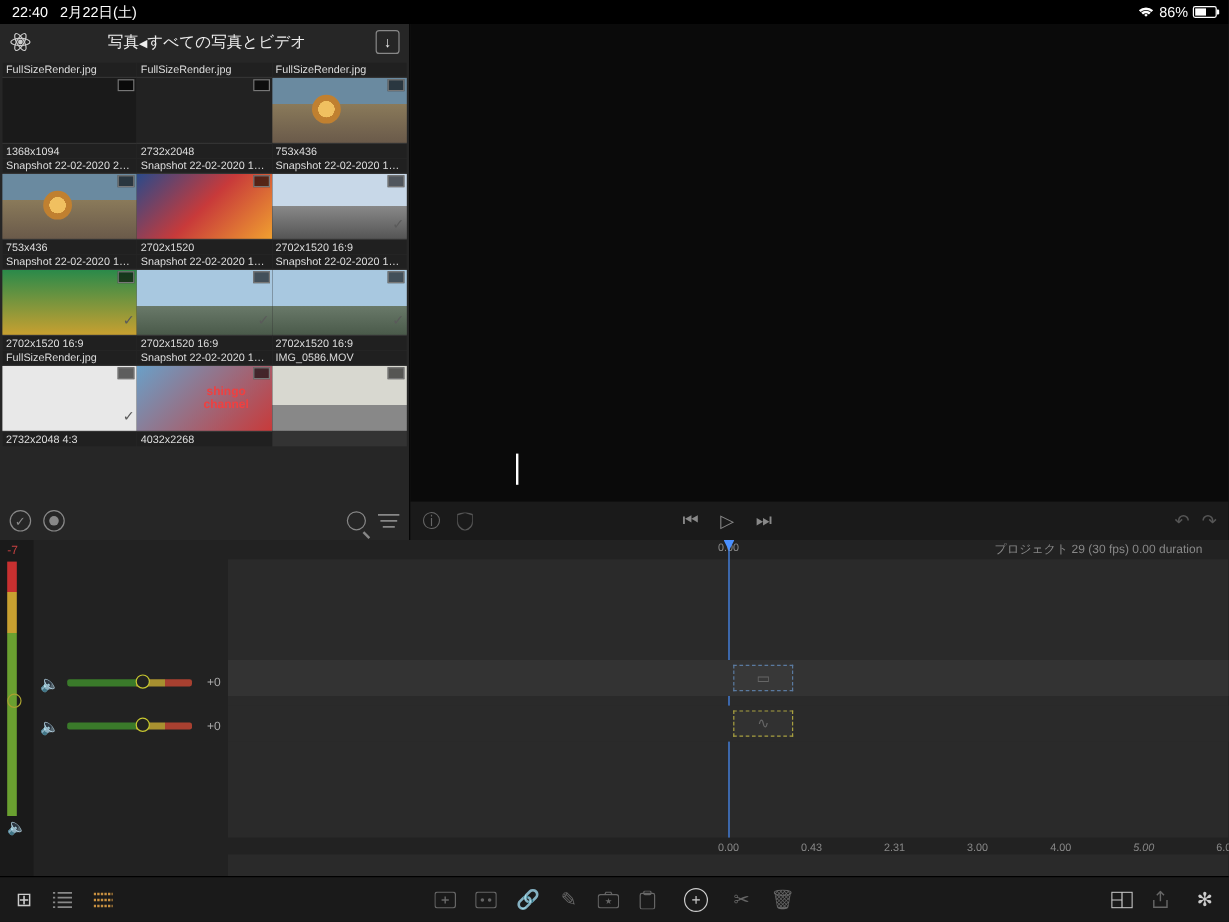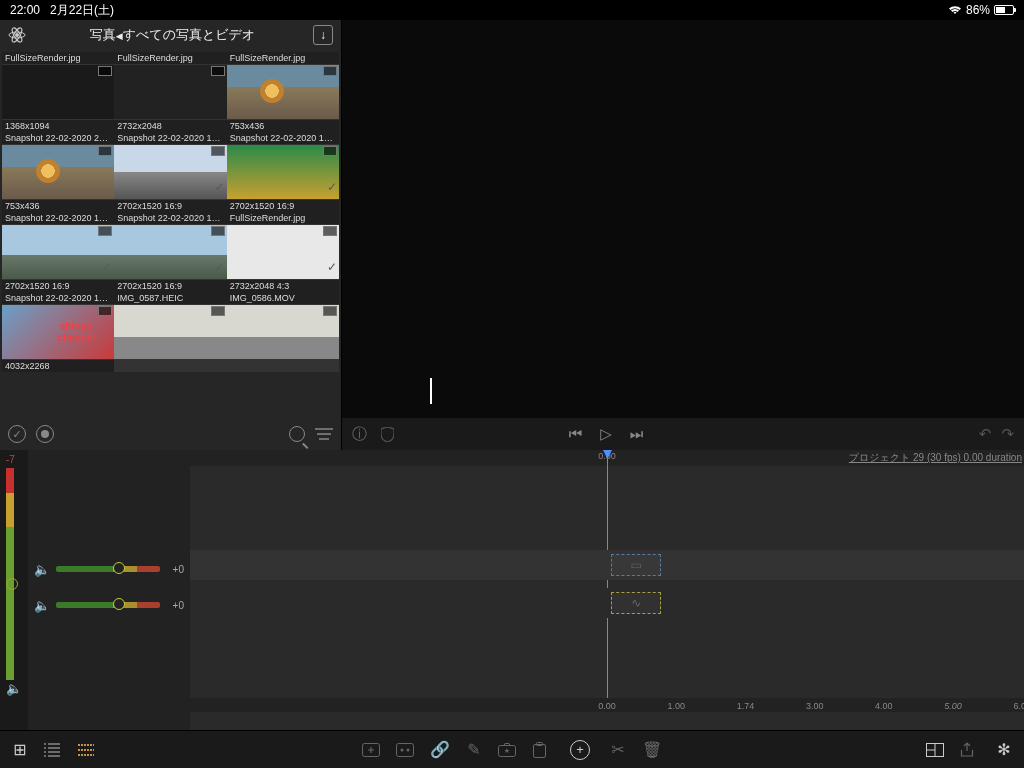--- a/index.html
+++ b/index.html
@@ -85,39 +85,39 @@
 .playhead::before { content:""; position:absolute; top:0; left:-4px; width:9px; height:9px; background:#4a90ff; clip-path:polygon(0 0,100% 0,50% 100%); }
 .track-row { position:absolute; left:0; right:0; height:30px; }
 .track-row.video { top:100px; background:#333; }
 .track-row.audio { top:138px; background:#2a2a2a; }
 .clip { position:absolute; top:4px; bottom:4px; border:1px dashed #777; background:rgba(80,80,80,.2); display:flex; align-items:center; justify-content:center; }
 .clip.v { border-color:#5a7aa0; }
 .clip.a { border-color:#a8a040; }
 .clip-icon { color:#666; font-size:12px; }
 .ruler-bot { position:absolute; bottom:18px; left:0; right:0; height:14px; background:#222; }
 .ruler-bot .tick { position:absolute; bottom:1px; font-size:9px; color:#888; transform:translateX(-50%); }
-.proj-info { position:absolute; top:1px; right:2px; font-size:10px; color:#888;text-decoration:underline; }
+.proj-info { position:absolute; top:1px; right:22px; font-size:10px; color:#888; }
 
 
 .toolbar { height:38px; background:#1a1a1a; display:flex; align-items:center; padding:0 10px; gap:18px; border-top:1px solid #000; }
 .toolbar .grp { display:flex; gap:14px; align-items:center; }
 .toolbar .spacer { flex:1; }
 .tbtn { color:#666; font-size:16px; width:20px; text-align:center; }
 .tbtn.active { color:#c89040; }
 .tbtn.bright { color:#ccc; }
 .add-circle { width:20px; height:20px; border:1.5px solid #ccc; border-radius:50%; display:flex; align-items:center; justify-content:center; font-size:13px; color:#ccc; }
 
 svg { display:block; }
 </style>
 </head>
 <body>
 
 <div class="status-bar">
   <div class="left">
-    <span>22:00</span>&nbsp;&nbsp;
+    <span>22:40</span>&nbsp;&nbsp;
     <span>2月22日(土)</span>
   </div>
   <div class="right">
     <span>
       <svg width="14" height="10" viewBox="0 0 14 10">
           <path d="M7 9 L8.5 7.5 A2 2 0 0 0 5.5 7.5 Z M3 5.5 A6 6 0 0 1 11 5.5 L9.5 7 A4 4 0 0 0 4.5 7 Z M1 3.5 A9 9 0 0 1 13 3.5 L11.5 5 A7 7 0 0 0 2.5 5 Z" fill="#fff"></path>
         </svg>
     </span>
     <span>86%</span>
     <span class="battery">
@@ -162,20 +162,26 @@
           <div class="badge"></div>
           <div class="lbl-bot">753x436</div>
         </div>
         <div class="tile">
           <div class="lbl-top">Snapshot 22-02-2020 20:…</div>
           <div class="thumb th-street"></div>
           <div class="badge"></div>
           <div class="lbl-bot">753x436</div>
         </div>
         <div class="tile">
+          <div class="lbl-top">Snapshot 22-02-2020 19:…</div>
+          <div class="thumb th-colorful"></div>
+          <div class="badge"></div>
+          <div class="lbl-bot">2702x1520</div>
+        </div>
+        <div class="tile">
           <div class="lbl-top">Snapshot 22-02-2020 18:…</div>
           <div class="thumb th-castle"></div>
           <div class="badge"></div>
           <div class="check">✓</div>
           <div class="lbl-bot">2702x1520  16:9</div>
         </div>
         <div class="tile">
           <div class="lbl-top">Snapshot 22-02-2020 18:…</div>
           <div class="thumb th-game2"></div>
           <div class="badge"></div>
@@ -201,25 +207,20 @@
           <div class="thumb th-web"></div>
           <div class="badge"></div>
           <div class="check">✓</div>
           <div class="lbl-bot">2732x2048  4:3</div>
         </div>
         <div class="tile">
           <div class="lbl-top">Snapshot 22-02-2020 15:…</div>
           <div class="thumb th-thumb-red">shingo<br>channel</div>
           <div class="badge"></div>
           <div class="lbl-bot">4032x2268</div>
-        </div>
-        <div class="tile">
-          <div class="lbl-top">IMG_0587.HEIC</div>
-          <div class="thumb th-room"></div>
-          <div class="badge"></div>
         </div>
         <div class="tile">
           <div class="lbl-top">IMG_0586.MOV</div>
           <div class="thumb th-room"></div>
           <div class="badge"></div>
         </div>
       </div>
     <div class="lib-footer">
       <span class="circle-o chk"></span>
       <span class="circle-o circle-dot"></span>
@@ -295,22 +296,22 @@
         <span class="clip-icon">▭</span>
       </div>
     </div>
     <div class="track-row audio">
       <div class="clip a" style="left:50.5%; width:6%;">
         <span class="clip-icon">∿</span>
       </div>
     </div>
     <div class="ruler-bot" id="ruler-bot">
         <span class="tick" style="left: 50%;">0.00</span>
-        <span class="tick" style="left: 58.3%;">1.00</span>
-        <span class="tick" style="left: 66.6%;">1.74</span>
+        <span class="tick" style="left: 58.3%;">0.43</span>
+        <span class="tick" style="left: 66.6%;">2.31</span>
         <span class="tick" style="left: 74.9%; text-align: center;">3.00</span>
         <span class="tick" style="left: 83.2%;">4.00</span>
         <span class="tick" style="left: 91.5%; font-style: italic;">5.00</span>
         <span class="tick" style="left: 99.8%;">6.00</span>
       </div>
   </div>
 </div>
 
 <div class="toolbar">
   <div class="grp">

